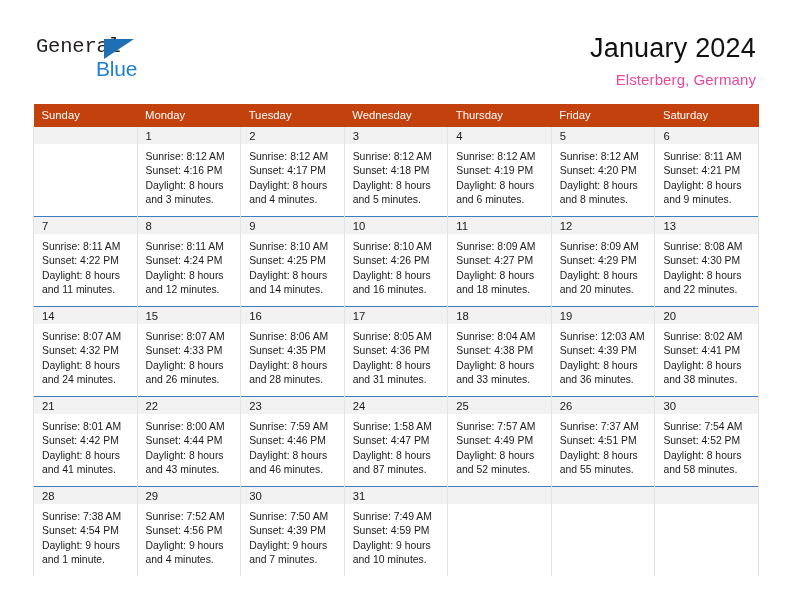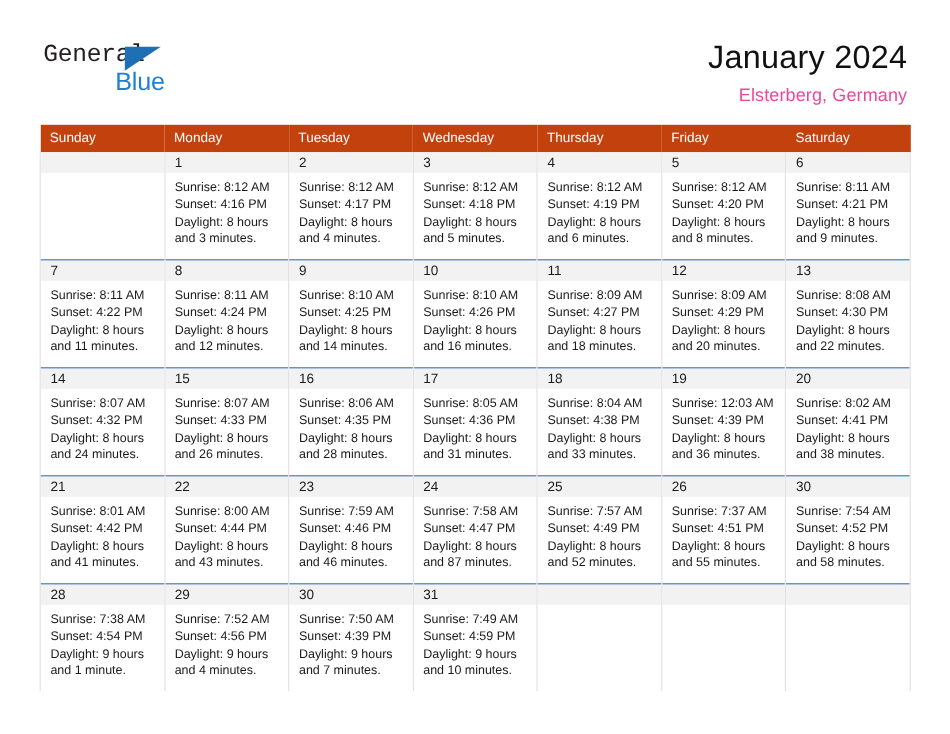--- a/index.html
+++ b/index.html
@@ -389,21 +389,21 @@
             <div class="cell-body">
               <div>Sunrise: 7:59 AM</div>
               <div>Sunset: 4:46 PM</div>
               <div>Daylight: 8 hours</div>
               <div>and 46 minutes.</div>
             </div>
           </td>
           <td>
             <div class="daynum-band">24</div>
             <div class="cell-body">
-              <div>Sunrise: 7:58 AM</div>
+              <div>Sunrise: 1:58 AM</div>
               <div>Sunset: 4:47 PM</div>
               <div>Daylight: 8 hours</div>
               <div>and 87 minutes.</div>
             </div>
           </td>
           <td>
             <div class="daynum-band">25</div>
             <div class="cell-body">
               <div>Sunrise: 7:57 AM</div>
               <div>Sunset: 4:49 PM</div>

